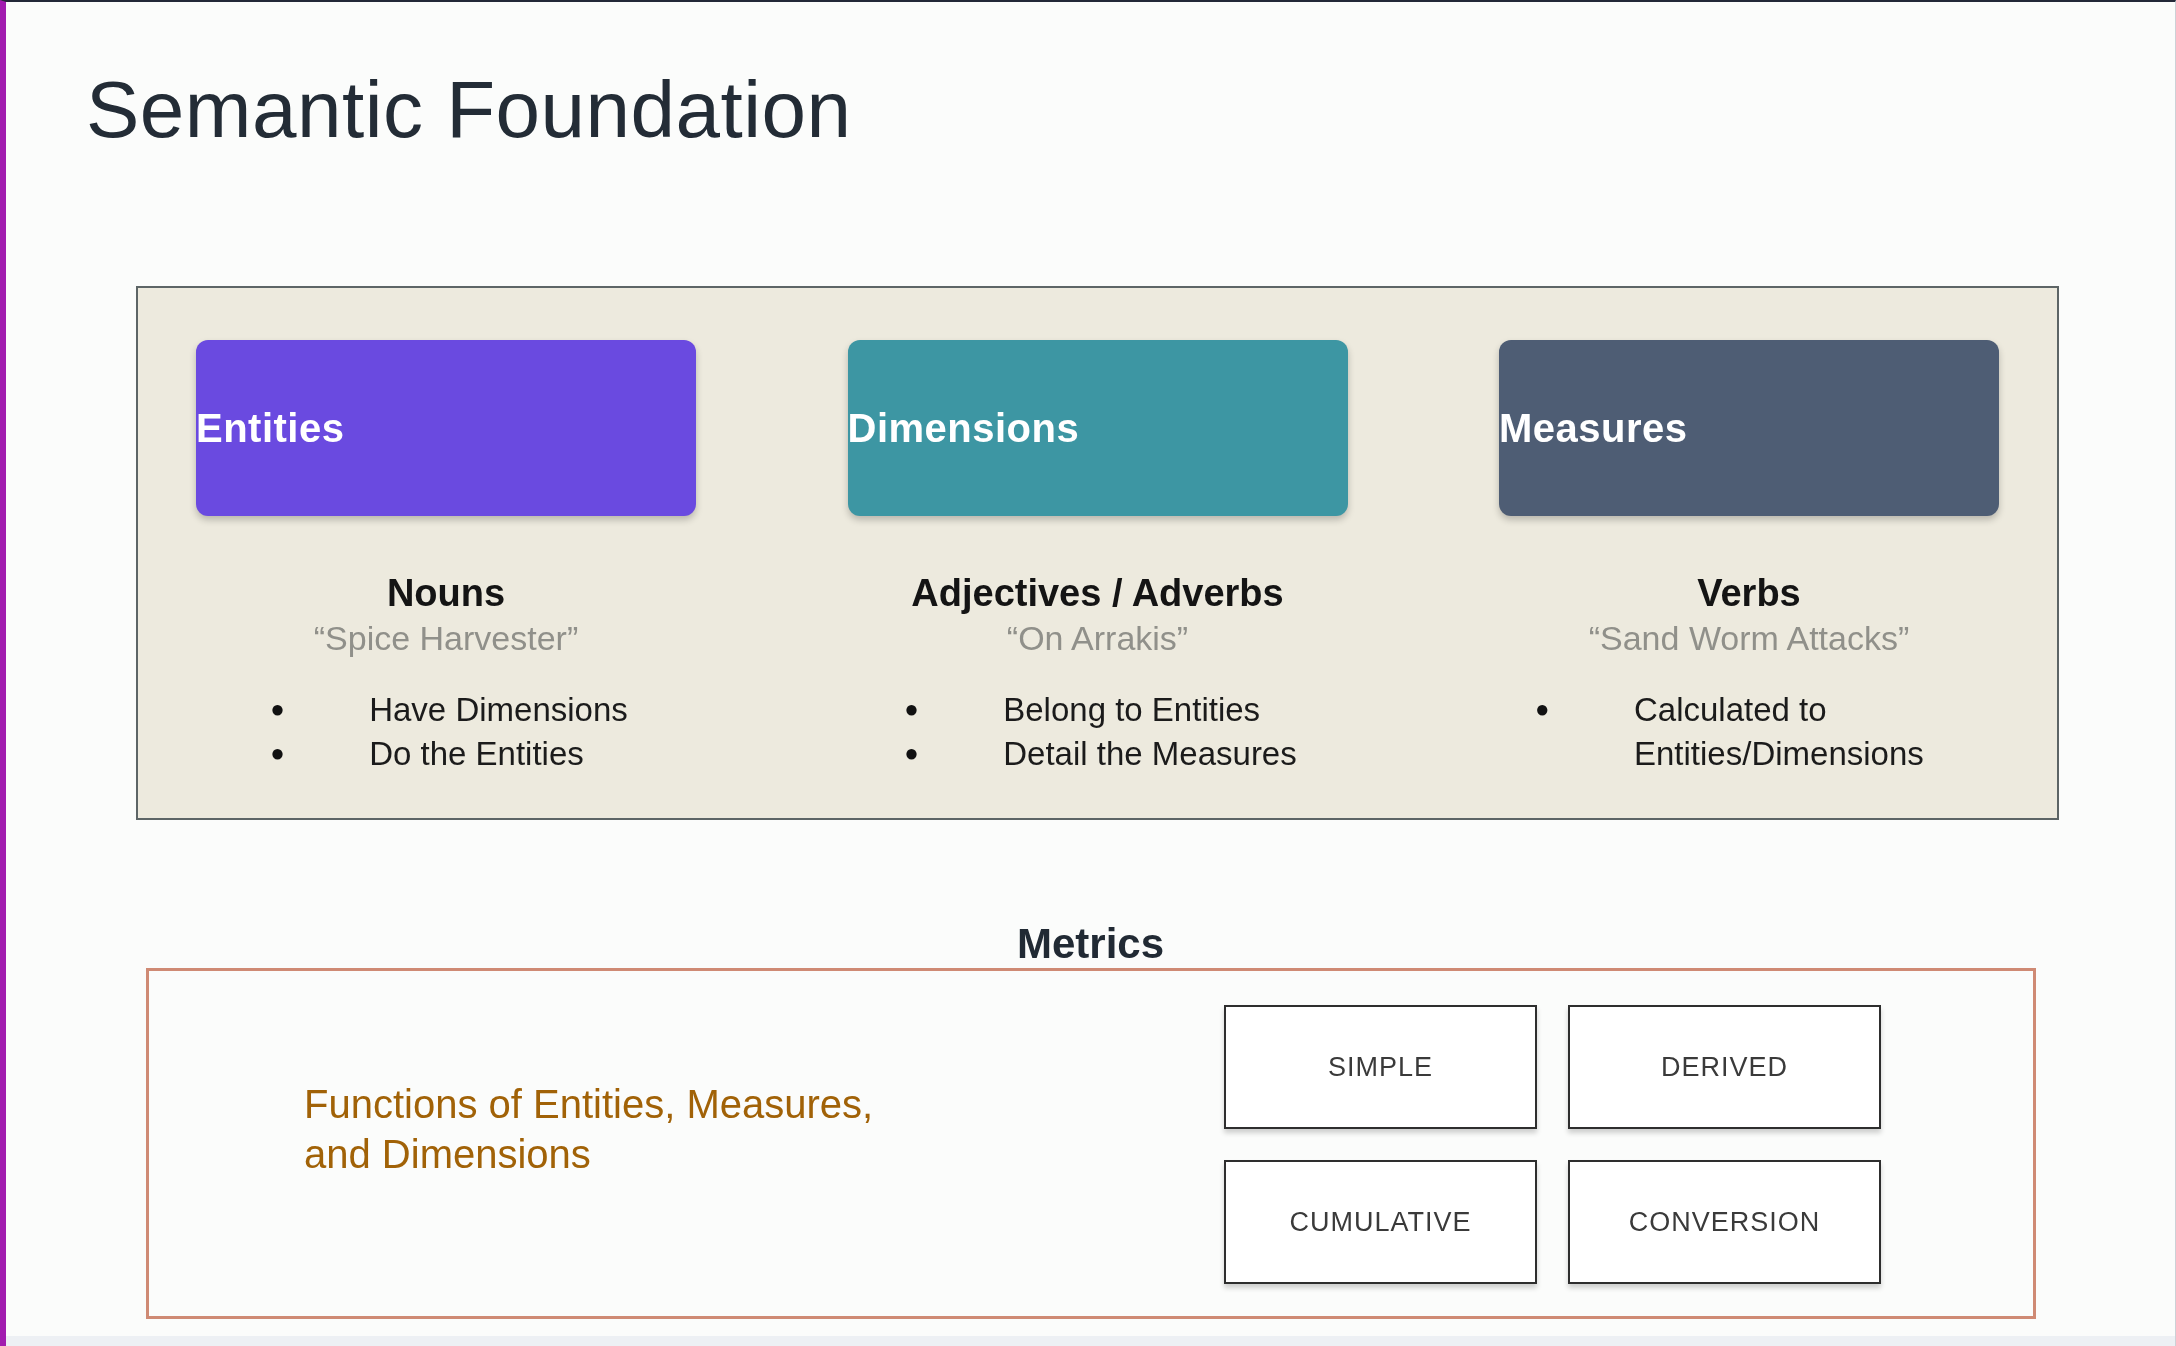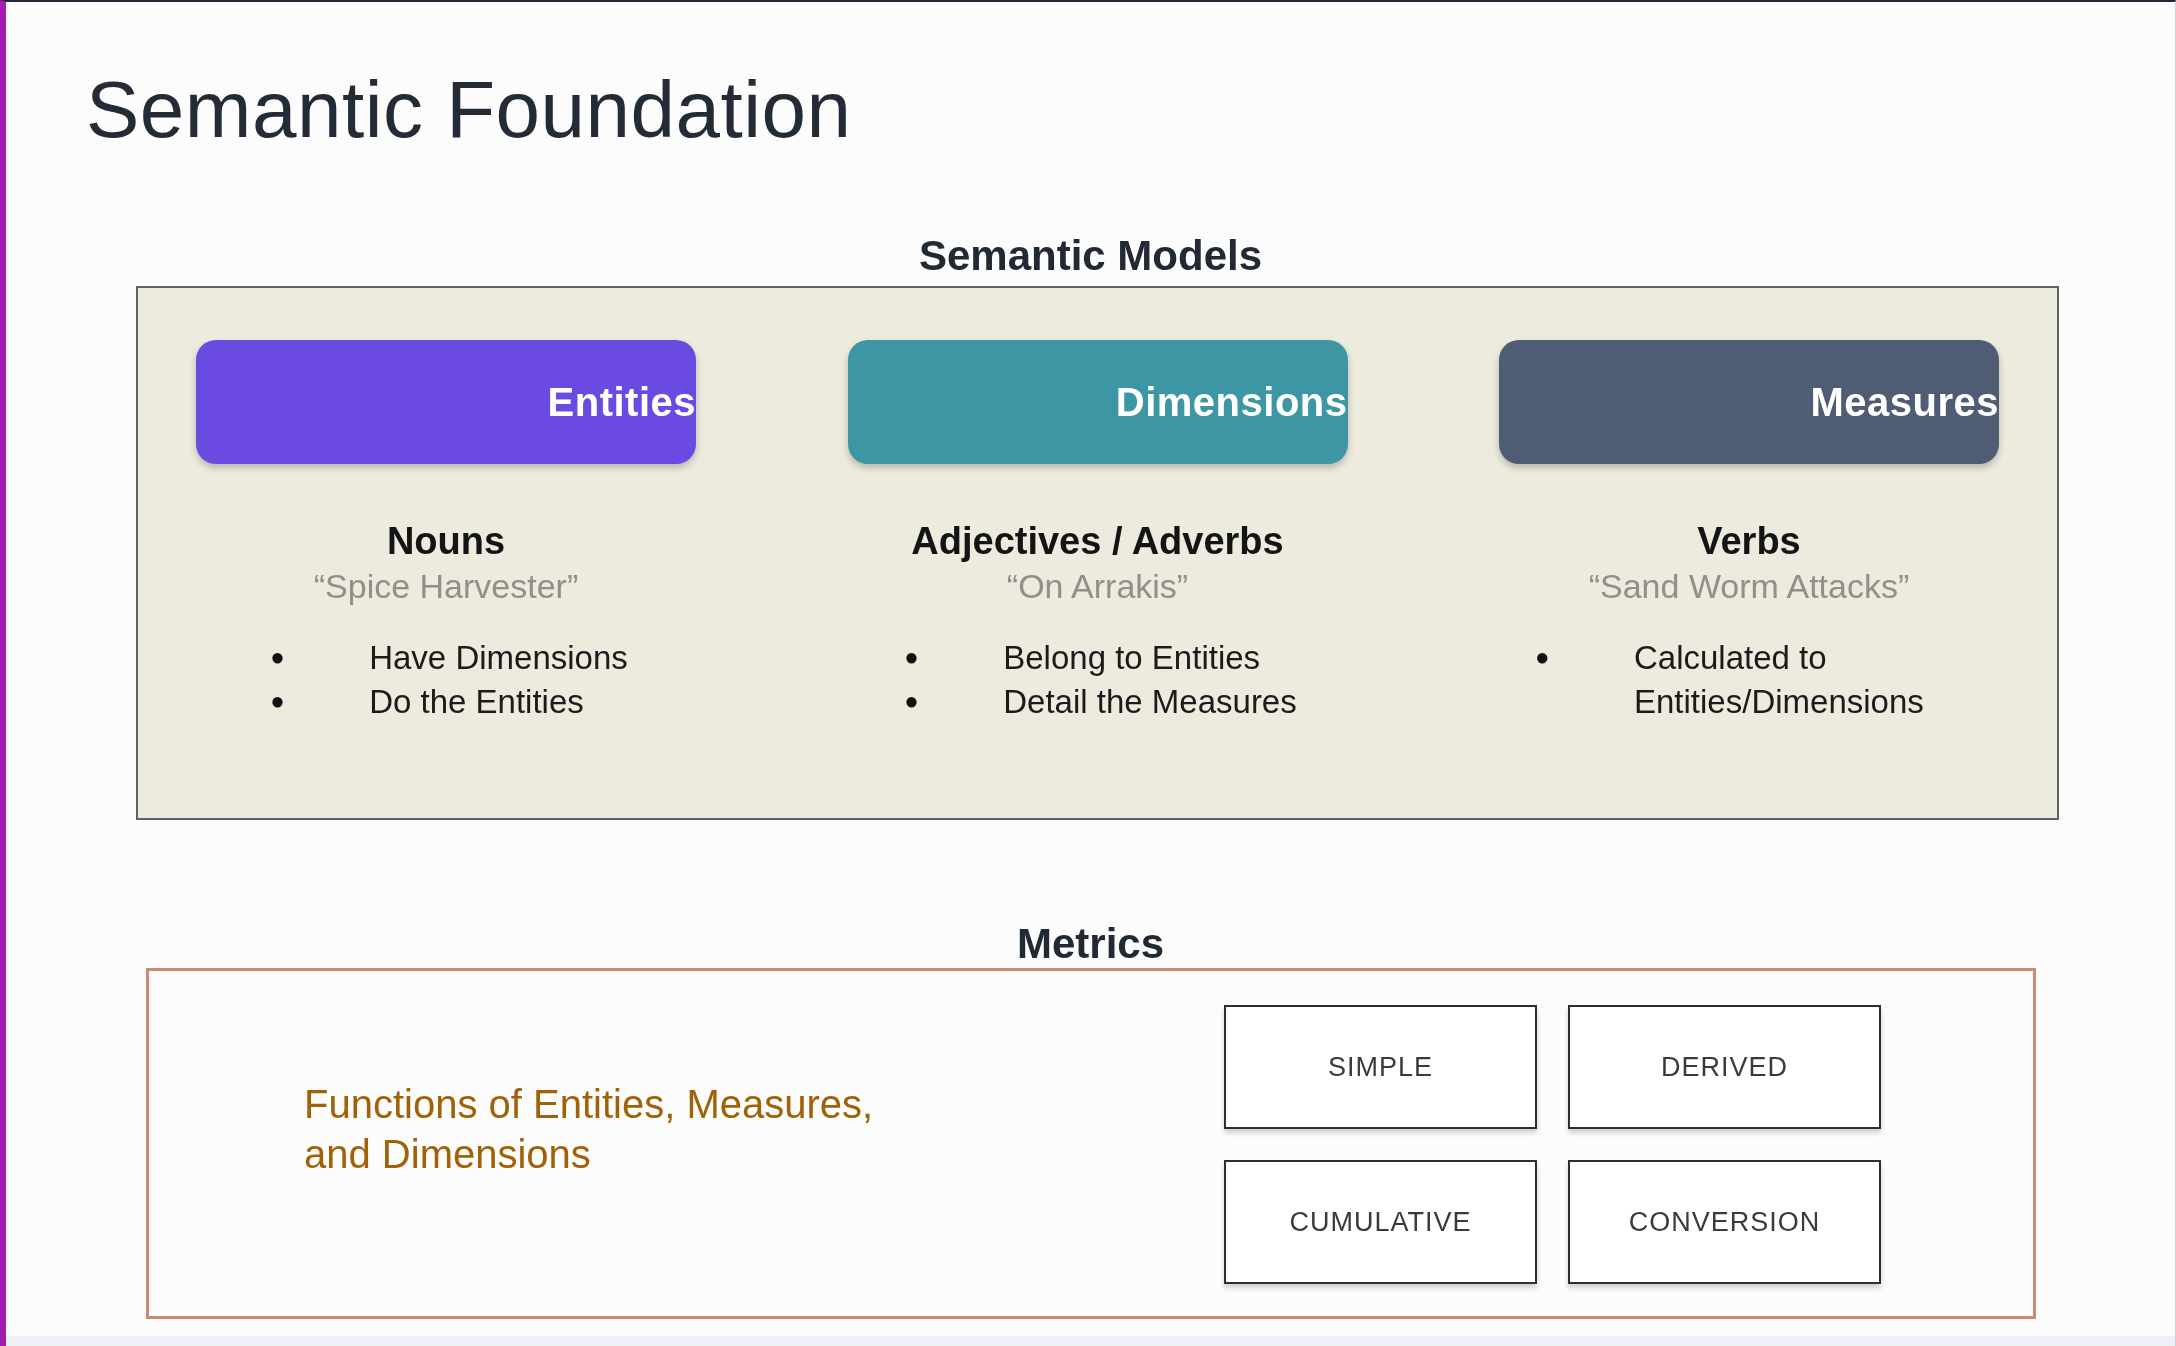--- a/index.html
+++ b/index.html
@@ -33,22 +33,22 @@
     position:absolute;left:130px;top:284px;
     width:1923px;height:534px;box-sizing:border-box;
     border:2px solid #5d6566;
     display:flex;justify-content:space-between;
     padding:0 58px;
   }
   .model-col{
     width:500px;text-align:center;
   }
   .pill{
-    margin-top:52px;height:124px;border-radius:20px;
-    display:flex;align-items:center;justify-content:flex-end;
+    margin-top:52px;height:176px;border-radius:12px;
+    display:flex;align-items:center;justify-content:flex-start;
     box-shadow:0 4px 7px rgba(0,0,0,0.22);
   }
   .pill-label{
     font-size:40px;font-weight:700;color:#ffffff;letter-spacing:0.5px;
   }
   .col-heading{
     margin-top:56px;font-size:38px;font-weight:700;color:#141414;
   }
   .col-quote{
     margin-top:4px;font-size:34px;color:#90908a;
@@ -94,21 +94,20 @@
     font-size:27px;letter-spacing:1px;color:#3a3a3a;
   }
 </style>
 </head>
 <body>
 
 <div class="page">
 
   <div class="slide-title">Semantic Foundation</div>
 
-  <div class="section-heading models-heading">Semantic Models</div>
 
   <div class="models-panel" style="background-color: rgb(237, 234, 222);">
 
     <div class="model-col col-entities">
       <div class="pill" style="background-color: rgb(106, 74, 224);">
         <span class="pill-label">Entities</span>
       </div>
       <div class="col-heading">Nouns</div>
       <div class="col-quote">“Spice Harvester”</div>
       <ul class="bullet-list">

